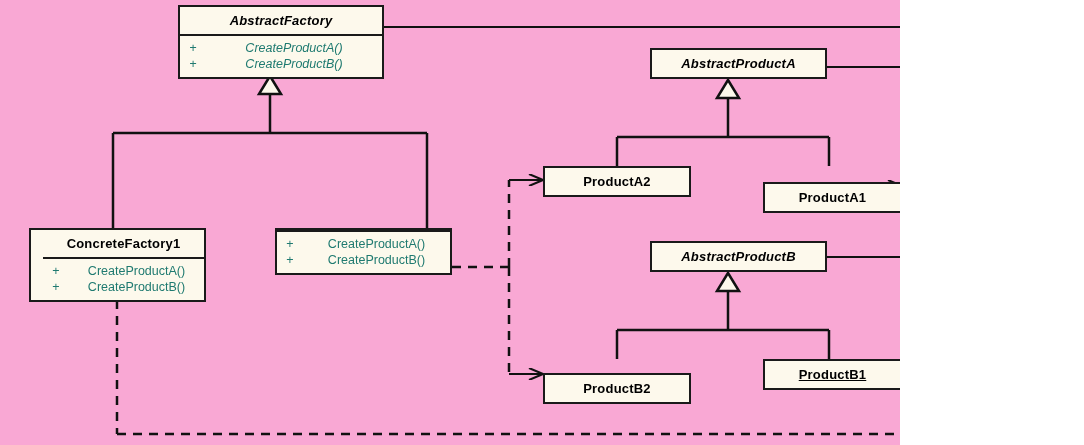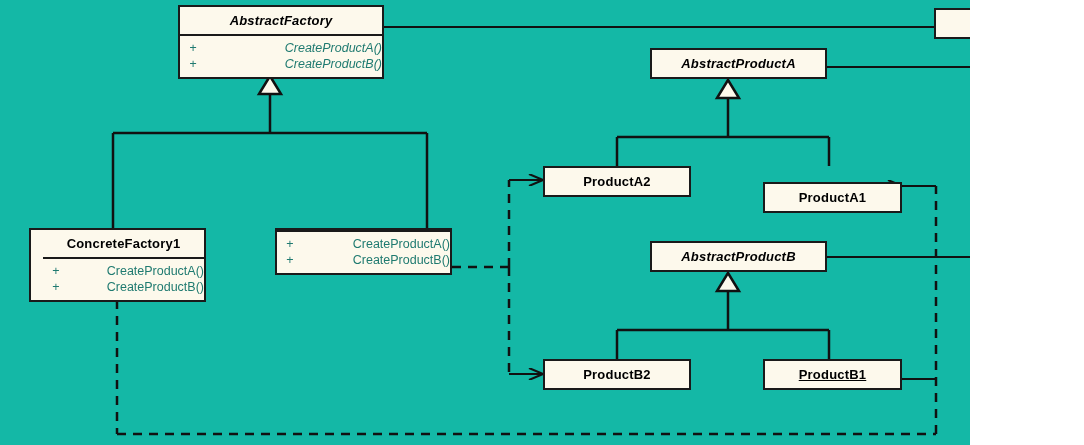--- a/index.html
+++ b/index.html
@@ -5,23 +5,23 @@
   html, body {
     margin: 0;
     padding: 0;
     background: #ffffff;
   }
   body {
     font-family: "Liberation Sans", sans-serif;
   }
   #canvas {
     position: relative;
-    width: 970px;
+    width: 900px;
     height: 445px;
-    background: #14b8a6;
+    background: #f9a8d4;
     overflow: hidden;
   }
   #wires {
     position: absolute;
     left: 0;
     top: 0;
     width: 1084px;
     height: 445px;
   }
   .uml-box {
@@ -59,21 +59,21 @@
     white-space: nowrap;
   }
   .op-vis {
     width: 26px;
     text-align: center;
     flex: 0 0 26px;
     color: #1f7a70;
   }
   .op-name {
     flex: 1 1 auto;
-    text-align: right;
+    text-align: center;
   }
   .op-row.abstract .op-name,
   .op-row.abstract .op-vis {
     font-style: italic;
   }
 </style>
 </head>
 <body>
 
 <div id="canvas">
@@ -171,21 +171,21 @@
   </div>
 
   <div class="uml-box" style="left:763px; top:166px; width:139px;margin-top:16px;">
     <div class="uml-title">ProductA1</div>
   </div>
 
   <div class="uml-box" style="left:650px; top:241px; width:177px;">
     <div class="uml-title abstract">AbstractProductB</div>
   </div>
 
-  <div class="uml-box" style="left:543px; top:359px; width:148px;">
+  <div class="uml-box" style="left:543px; top:373px; width:148px;">
     <div class="uml-title">ProductB2</div>
   </div>
 
   <div class="uml-box" style="left:763px; top:359px; width:139px;text-decoration:underline;">
     <div class="uml-title">ProductB1</div>
   </div>
 
   <div class="uml-box" style="left:29px; top:228px; width:177px;padding-left:12px;">
     <div class="uml-title">ConcreteFactory1</div>
     <div class="uml-ops uml-sep">

